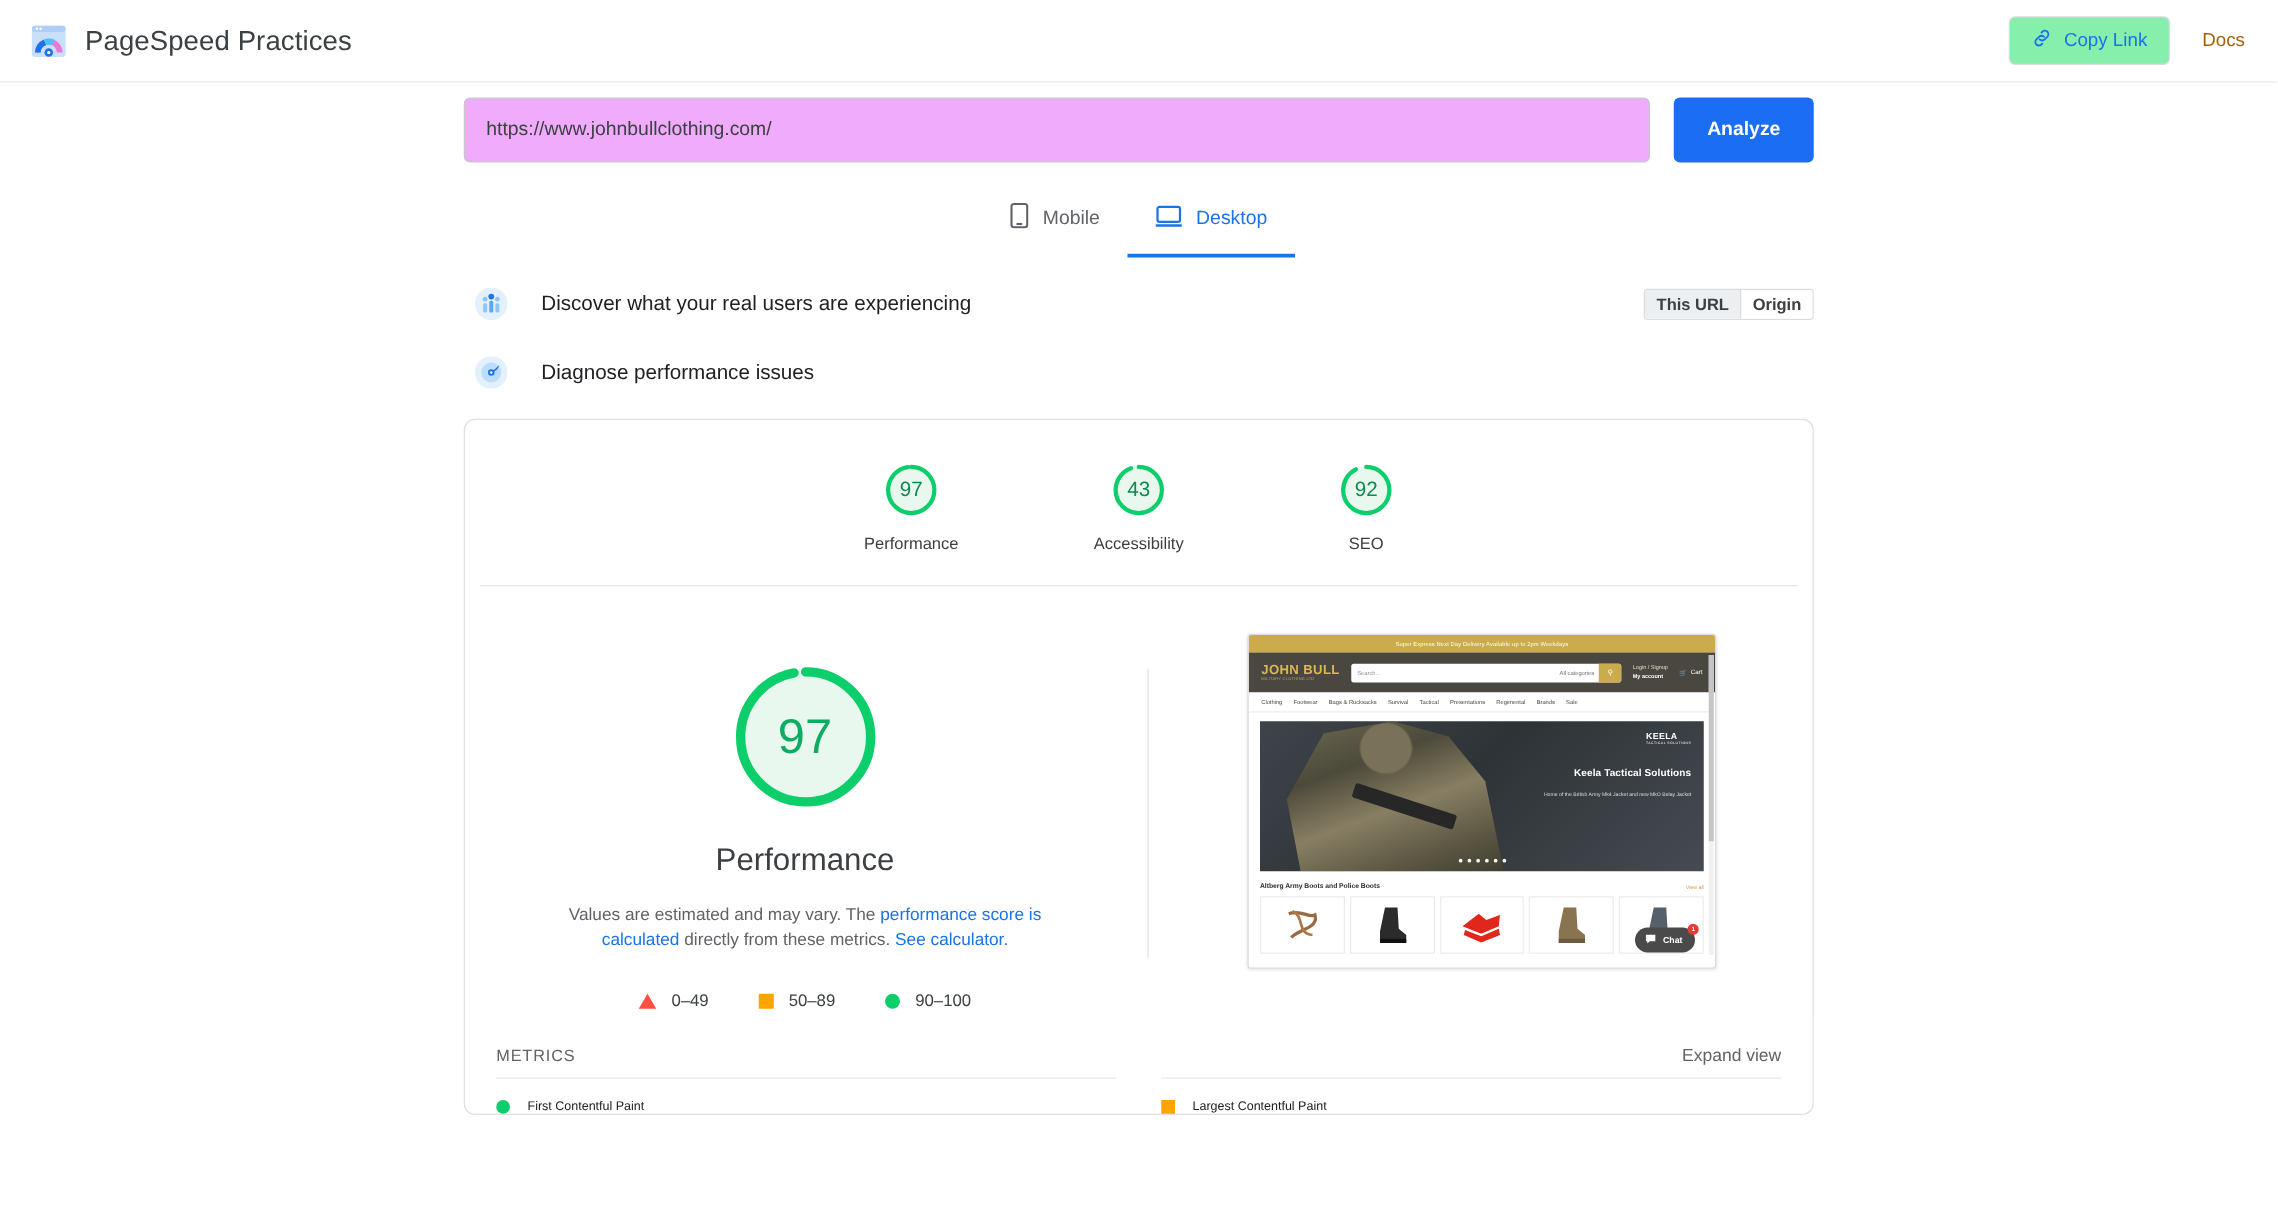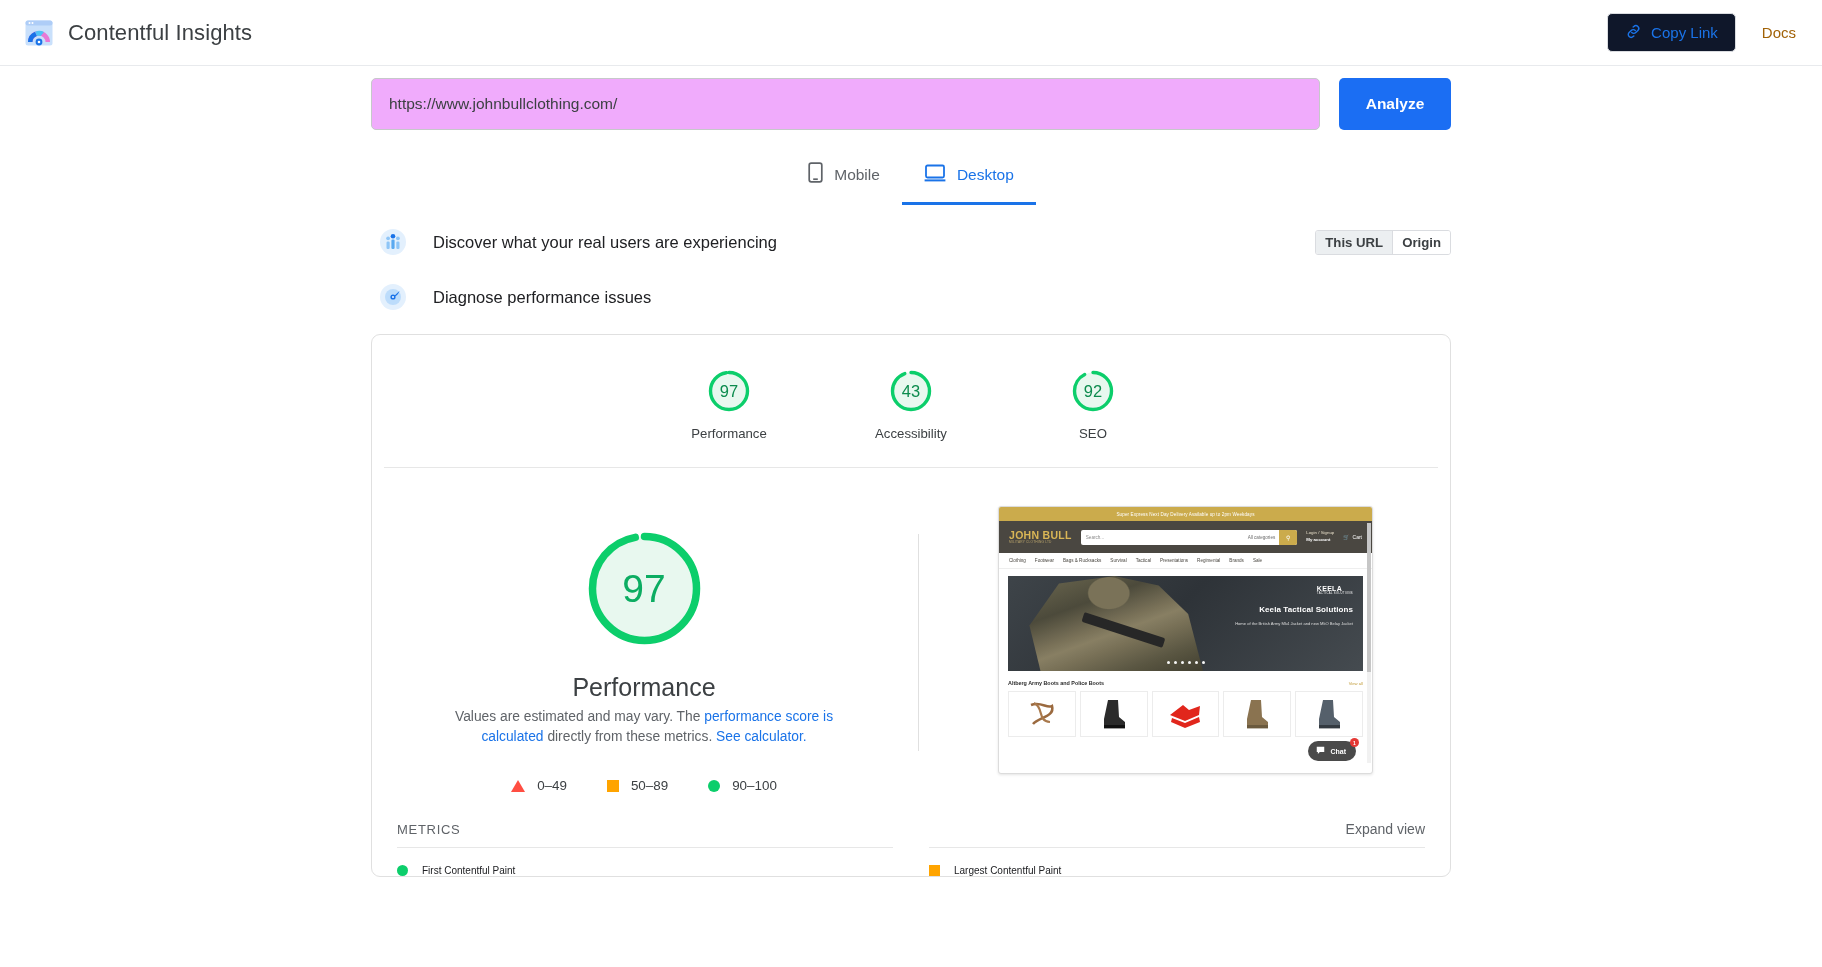--- a/index.html
+++ b/index.html
@@ -36,21 +36,21 @@
     display: flex;
     align-items: center;
     gap: 26px;
   }
   .copy-link-btn {
     display: flex; align-items: center; gap: 9px;
     border: 1px solid #dadce0;
     border-radius: 5px;
     height: 39px;
     padding: 0 17px;
-    background: #0f172a;
+    background: #86efac;
     color: #1a73e8;
     font-size: 15px;
     cursor: pointer;
     font-family: inherit;
   }
   .docs-link {
     color: #a16207;
     font-size: 15px;
     text-decoration: none;
     cursor: pointer;
@@ -183,21 +183,21 @@
 
   .big-gauge { position: relative; width: 125px; height: 125px; }
   .big-gauge svg { display: block; transform: rotate(-90deg); }
   .big-val {
     position: absolute; inset: 0;
     display: flex; align-items: center; justify-content: center;
     font-size: 39px; color: #0cad62;
   }
   .perf-title { font-size: 25px; color: #3c4043; margin-top: 22px; font-weight: 400; }
   .perf-note {
-    margin-top: 5px;
+    margin-top: 19px;
     font-size: 13.8px;
     color: #5f6368;
     line-height: 20px;
     text-align: center;
     width: 400px;
   }
   .perf-note a { color: #1a73e8; text-decoration: none; cursor: pointer; }
 
   .legend {
     display: flex; gap: 40px; margin-top: 31px; align-items: center;
@@ -244,21 +244,21 @@
   .t-search .sbtn { width: 18px; height: 15px; background: #cbab4c; border-radius: 0 2px 2px 0; margin-right:-5px; display:flex; align-items:center; justify-content:center; color:#fff; font-size:6px;}
   .t-acct { color: #e4dcc6; font-size: 4.4px; line-height: 1.5; }
   .t-acct b { color: #fff; }
   .t-cart { display: flex; align-items: center; gap: 3px; color: #fff; font-size: 5px; }
   .t-nav {
     height: 16px; background: #fff; border-bottom: 1px solid #eee;
     display: flex; align-items: center; gap: 9px; padding: 0 10px;
     font-size: 4.6px; color: #4a4741;
   }
   .t-hero {
-    margin: 7px 9px 0; height: 95px;
+    margin: 7px 9px 0; height: 120px;
     background: linear-gradient(135deg,#3e4449 0%,#2e3338 45%,#454b50 100%);
     position: relative; overflow: hidden;
   }
   .t-soldier {
     position: absolute; left: 5%; bottom: 0; width: 52%; height: 100%;
     background:
       radial-gradient(ellipse at 45% 18%, #7b7253 0 14%, transparent 15%),
       linear-gradient(160deg,#6f6a4e 0%,#4d4a38 30%,#8a7f5e 55%,#5c573f 80%,#3f3c2c 100%);
     clip-path: polygon(18% 8%, 48% 0%, 72% 10%, 88% 40%, 96% 100%, 8% 100%, 2% 52%);
     filter: saturate(.85);
@@ -337,21 +337,21 @@
         <rect x="1.5" y="2.5" width="27" height="5" rx="2.5" fill="#aecdf7"></rect>
         <circle cx="5.5" cy="5" r="1" fill="#fff"></circle>
           <circle cx="8.5" cy="5" r="1" fill="#fff"></circle>
         <path d="M4 24 A11 11 0 0 1 26 24 L21.5 24 A6.5 6.5 0 0 0 8.5 24 Z" fill="#e879d6"></path>
         <path d="M4 24 A11 11 0 0 1 11 13.7 L13 18 A6.5 6.5 0 0 0 8.5 24 Z" fill="#1a73e8"></path>
         <path d="M11 13.7 A11 11 0 0 1 20 13.9 L16.8 18.1 A6.5 6.5 0 0 0 13 18 Z" fill="#4fc3f7"></path>
         <circle cx="15" cy="24" r="3.4" fill="#1a73e8"></circle>
         <circle cx="15" cy="24" r="1.3" fill="#fff"></circle>
       </svg>
     </span>
-    <span class="brand-title">Contentful Insights</span>
+    <span class="brand-title">PageSpeed Practices</span>
   </div>
   <div class="header-right">
     <button class="copy-link-btn">
       <span>
         <svg width="17" height="17" viewBox="0 0 24 24" fill="none" stroke="#1a73e8" stroke-width="2" stroke-linecap="round">
           <path d="M9.5 13.5a4 4 0 0 0 5.7 0l3-3a4 4 0 1 0-5.7-5.7l-1 1"></path>
           <path d="M14.5 10.5a4 4 0 0 0-5.7 0l-3 3a4 4 0 1 0 5.7 5.7l1-1"></path>
         </svg>
       </span>
       <span>Copy Link</span>

